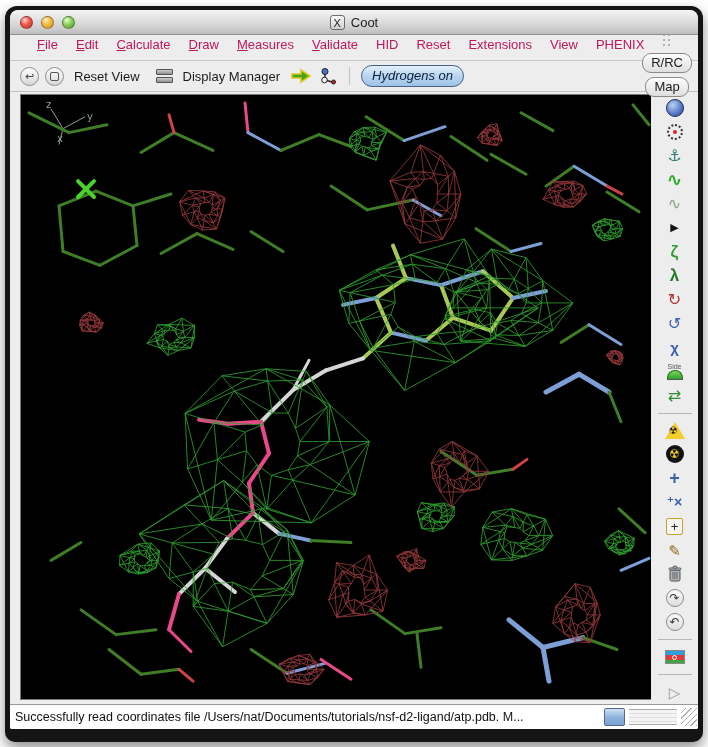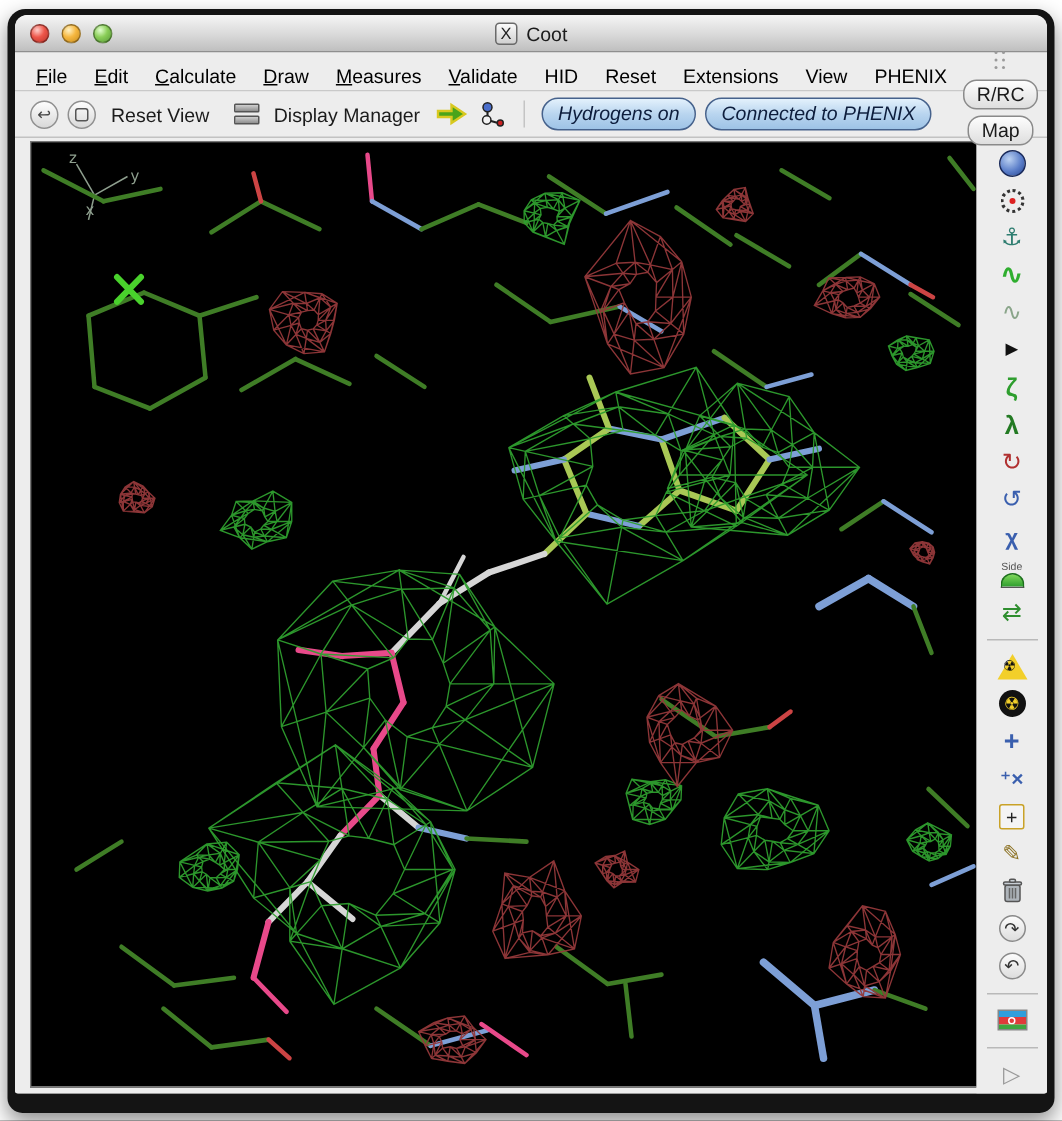--- a/index.html
+++ b/index.html
@@ -15,22 +15,22 @@
   .lights{display:flex;gap:8px;margin-left:10px;}
   .light{width:13px;height:13px;border-radius:50%;border:1px solid rgba(0,0,0,.35);box-sizing:border-box;}
   .light.red{background:radial-gradient(circle at 35% 28%,#ffd0cc,#ee564a 45%,#b8342b);}
   .light.yellow{background:radial-gradient(circle at 35% 28%,#fff3c8,#f6b73f 45%,#c78d1f);}
   .light.green{background:radial-gradient(circle at 35% 28%,#e4ffd2,#8ace57 45%,#57993a);}
   .title-center{position:absolute;left:0;right:0;display:flex;justify-content:center;align-items:center;gap:6px;
     font-size:13px;color:#1c1c1c;}
   .xicon{width:15px;height:15px;border:1px solid #6a6a6a;border-radius:3px;background:linear-gradient(#fafafa,#d0d0d0);
     font-size:11px;line-height:14px;text-align:center;color:#222;box-sizing:border-box;}
   
-  .menubar{height:25px;flex:0 0 25px;background:#ededed;display:flex;align-items:flex-end;padding-left:5px;
-    border-bottom:1px solid #c9c9c9;font-size:13px;color:#000000;}
+  .menubar{height:25px;flex:0 0 25px;background:#ededed;display:flex;align-items:flex-start;padding-left:18px;
+    border-bottom:1px solid #c9c9c9;font-size:13px;color:#be185d;}
   .menu-item{padding:2px 9px;cursor:default;}
   .menu-item u{text-decoration:underline;}
   
   .toolbar{height:30px;flex:0 0 30px;background:#ededed;display:flex;align-items:center;padding-left:10px;
     border-bottom:1px solid #c2c2c2;font-size:13px;color:#1b1b1b;gap:6px;}
   .tb-circle{width:19px;height:19px;border-radius:50%;border:1px solid #909090;
     background:linear-gradient(#fdfdfd,#d8d8d8);display:flex;align-items:center;justify-content:center;
     font-size:11px;color:#444;box-sizing:border-box;}
   .tb-stop{width:7px;height:7px;border:1.5px solid #555;border-radius:2px;}
   .tb-label{margin:0 4px;text-align:right;}
@@ -139,21 +139,20 @@
       </svg>
       <svg width="20" height="18" viewBox="0 0 20 18">
         <line x1="7" y1="13" x2="7" y2="6" stroke="#222" stroke-width="1.4"></line>
         <line x1="7" y1="13" x2="14" y2="15" stroke="#222" stroke-width="1.4"></line>
         <circle cx="7" cy="4.5" r="3" fill="#4a6ecb" stroke="#222" stroke-width="1"></circle>
         <circle cx="6.5" cy="13" r="2.8" fill="#f2f2f2" stroke="#222" stroke-width="1"></circle>
         <circle cx="15.5" cy="15" r="2" fill="#cc2222" stroke="#222" stroke-width="1"></circle>
       </svg>
       <div class="tb-sep"></div>
       <span class="pill">Hydrogens on</span>
-      <span class="pill">Connected to PHENIX</span>
     </div>
 
     <div class="corner">
       <div class="dots">
           <i></i>
           <i></i>
           <i></i>
           <i></i>
           <i></i>
           <i></i>
@@ -356,15 +355,21 @@
                 <em></em>
               </i>
               <i class="f3"></i>
             </div>
           </div>
           <div class="ssep"></div>
           <div class="sicon push" style="color: rgb(154, 154, 154); font-size: 15px;">▷</div>
         </div>
     </div>
 
+    <div class="statusbar">
+      <span class="status-text">Successfully read coordinates file /Users/nat/Documents/tutorials/nsf-d2-ligand/atp.pdb.  M...</span>
+      <div class="hthumb"></div>
+      <div class="mini-track"></div>
+      <div class="grip"></div>
+    </div>
 
   </div>
 </div>
 
 </body></html>

